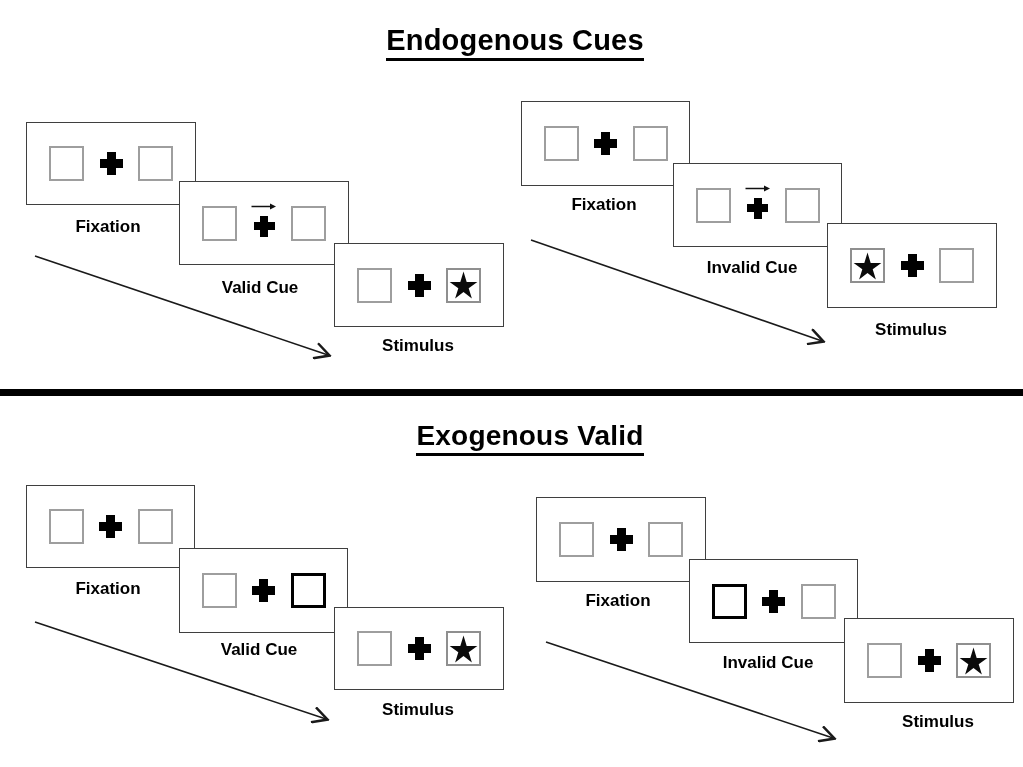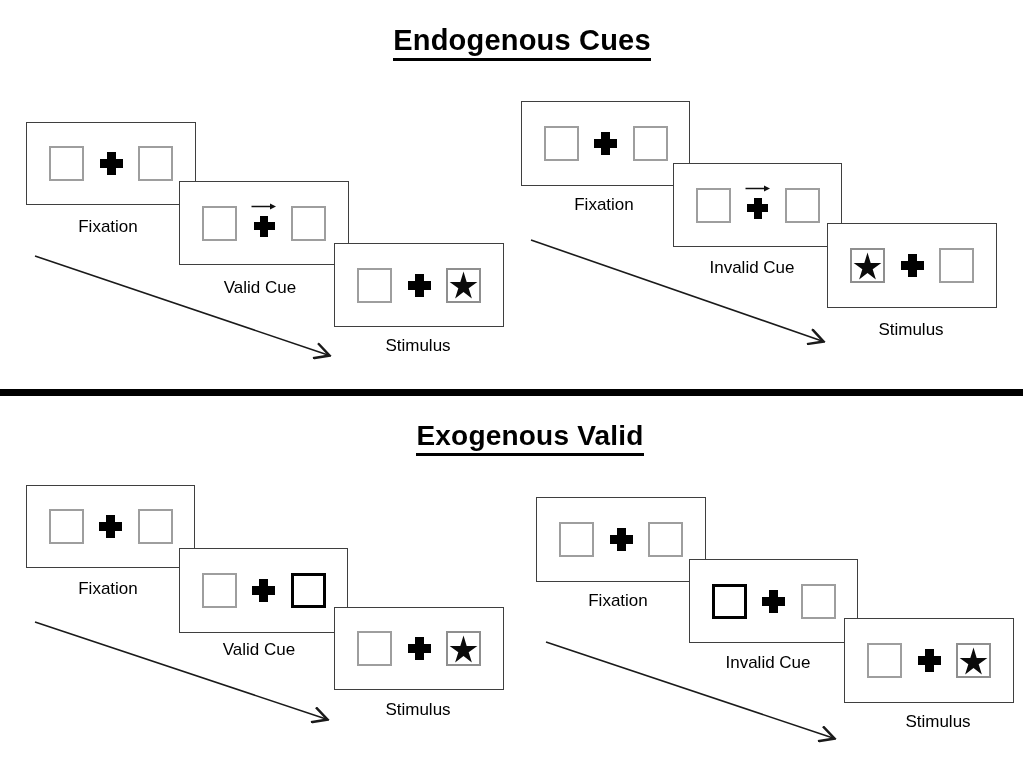--- a/index.html
+++ b/index.html
@@ -38,28 +38,28 @@
   .cue-col { transform:translateY(-4px); }
   .cue-col .cue-arrow { margin-bottom:5px; }
   .plus { position:relative; width:23px; height:23px; }
   .plus::before { content:""; position:absolute; left:0; top:7px; width:23px; height:9px; background:#000; }
   .plus::after  { content:""; position:absolute; left:7px; top:0; width:9px; height:23px; background:#000; }
   .plus.small { width:21px; height:21px; }
   .plus.small::before { top:6.5px; width:21px; height:8px; }
   .plus.small::after  { left:6.5px; width:8px; height:21px; }
   .step-label {
     position:absolute; width:140px; text-align:center;
-    font-weight:normal; font-size:17px;
+    font-weight:bold; font-size:17px;
   }
   .tl-arrow { position:absolute; }
 </style>
 </head>
 <body>
 
-<div class="title" style="left:22px; top:24px; width:1000px;">
+<div class="title" style="left:15px; top:24px; width:1000px;">
   <span class="u">Endogenous Cues</span>
 </div>
 
 <div class="divider"></div>
 
 <div class="title" style="left:30px; top:420px; width:1000px; font-size:28px;">
   <span class="u">Exogenous Valid</span>
 </div>
 
 <div class="card" style="left:26px; top:122px; width:170px; height:83px;">

